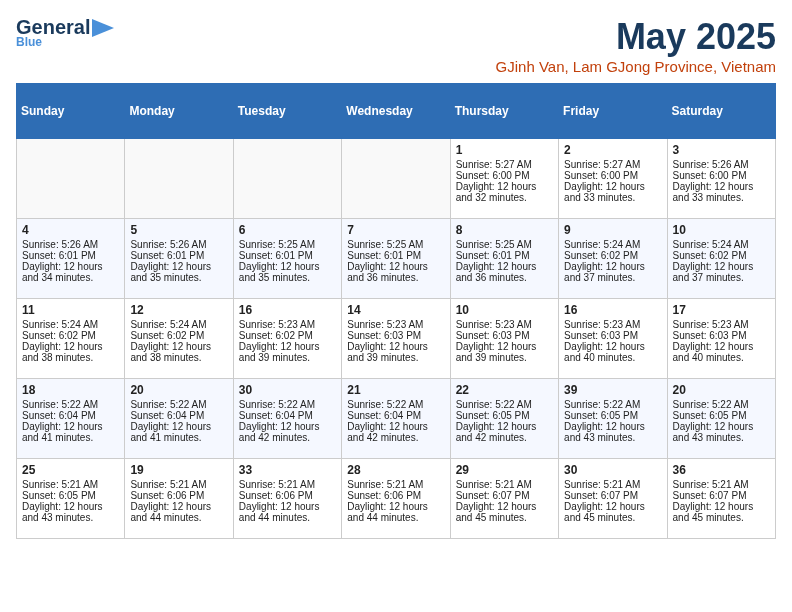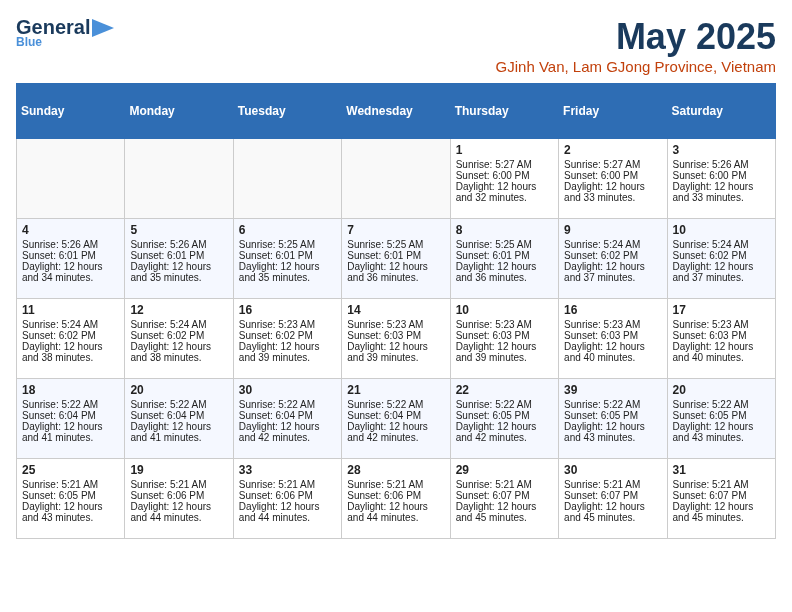--- a/index.html
+++ b/index.html
@@ -314,21 +314,21 @@
           <div>and 45 minutes.</div>
         </td>
         <td>
           <span class="day-num">30</span>
           <div>Sunrise: 5:21 AM</div>
           <div>Sunset: 6:07 PM</div>
           <div>Daylight: 12 hours</div>
           <div>and 45 minutes.</div>
         </td>
         <td>
-          <span class="day-num">31</span>
+          <span class="day-num">36</span>
           <div>Sunrise: 5:21 AM</div>
           <div>Sunset: 6:07 PM</div>
           <div>Daylight: 12 hours</div>
           <div>and 45 minutes.</div>
         </td>
       </tr>
     </tbody>
 </table>
 
 </body></html>

